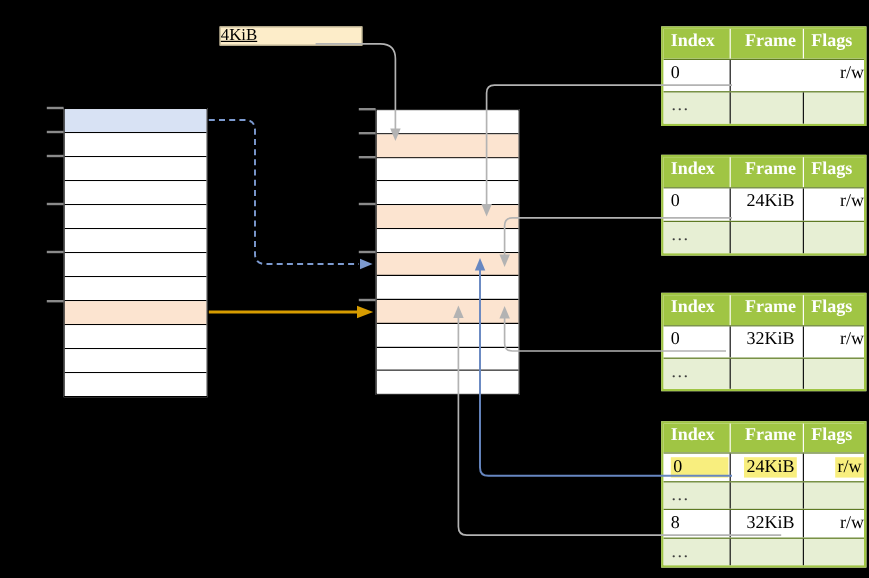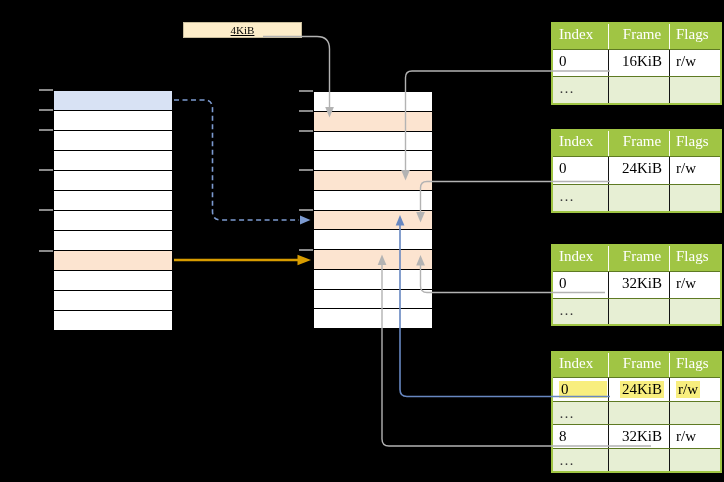--- a/index.html
+++ b/index.html
@@ -14,38 +14,38 @@
   .mrow:last-child{border-bottom:none;}
   .mrow.blue{background:var(--blue_fill);}
   .mrow.orange{background:var(--orange_fill);}
 
   
   .tick{position:absolute;width:14px;height:2px;background:var(--tick_gray);}
 
   
   .size-badge{position:absolute;left:183px;top:22px;width:117px;height:14px;
     background:var(--cream_fill);border:1px solid var(--cream_border);
-    color:#000;font-size:11px;line-height:14px;text-align:center;text-decoration:underline;}
+    color:#000;font-size:14px;line-height:14px;text-decoration:underline;}
 
   
   .ptable{position:absolute;left:551px;width:167px;border:2px solid var(--header_green);
     display:flex;flex-direction:column;background:#fff;box-sizing:content-box;}
   #pt0{top:22px;height:79px;} #pt1{top:129px;height:80px;}
   #pt2{top:244px;height:78px;} #pt3{top:351px;height:118px;}
   .prow{display:flex;flex:1;min-height:0;background:#fff;}
   .prow.phead{flex:0 0 25px;background:var(--header_green);}
   #pt3 .prow.phead{flex:0 0 24px;}
   .prow + .prow{border-top:1px solid var(--olive_border);}
   .prow.shaded{background:var(--light_green);}
   .pcell{box-sizing:border-box;padding:3px 0 0 6px;font-size:15px;color:#000;
     overflow:hidden;white-space:nowrap;}
   .pcell.c0{width:56px;} .pcell.c1{width:61px;text-align:center;} .pcell.c2{flex:1;}
   .prow:not(.phead) .pcell{border-right:1px solid #141414;}
-  .prow:not(.phead) .pcell:last-child{border-right:none;}
-  .phead .pcell{border-right:1px solid #fdfdf6;color:#fff;font-weight:normal;padding-top:2px;}
+  .prow:not(.phead) .pcell:last-child{border-right:none;text-align:right;}
+  .phead .pcell{border-right:1px solid #fdfdf6;color:#fff;font-weight:bold;padding-top:2px;}
   .phead .pcell:last-child{border-right:none;}
   .prow.shaded .pcell{color:#3c3c3c;}
   .hl{background:var(--yellow_highlight);padding:0 2px;display:inline-block;line-height:17px;}
   .hl.wide{min-width:44px;}
 
   
   #overlay{position:absolute;left:0;top:0;z-index:5;pointer-events:none;}
   .gline{stroke:var(--gray_line);stroke-width:1.4;fill:none;}
   .gfill{fill:var(--gray_line);stroke:none;}
   .bline{stroke:var(--blue_line);stroke-width:1.6;fill:none;}
@@ -92,21 +92,20 @@
   <div class="size-badge">4KiB</div>
 
   <div id="pt0" class="ptable">
       <div class="prow phead">
         <div class="pcell c0">Index</div>
         <div class="pcell c1">Frame</div>
         <div class="pcell c2">Flags</div>
       </div>
       <div class="prow">
         <div class="pcell c0"><span>0</span></div>
-        <div class="pcell c1"><span>16KiB</span></div>
         <div class="pcell c2"><span>r/w</span></div>
       </div>
       <div class="prow shaded">
         <div class="pcell c0"><span>…</span></div>
         <div class="pcell c1"><span></span></div>
         <div class="pcell c2"><span></span></div>
       </div>
     </div>
   <div id="pt1" class="ptable">
       <div class="prow phead">

